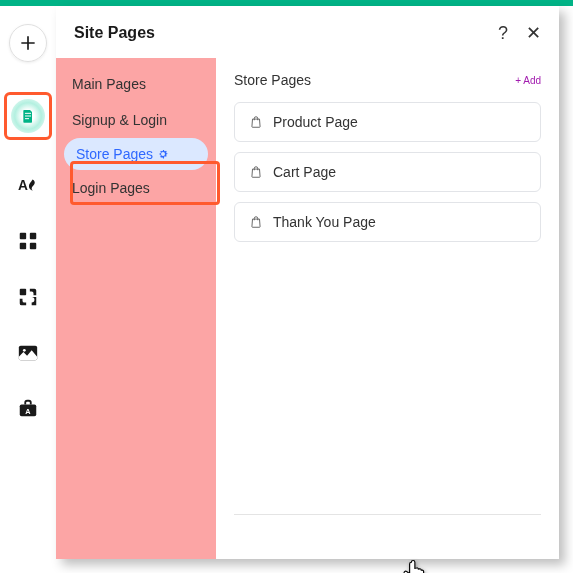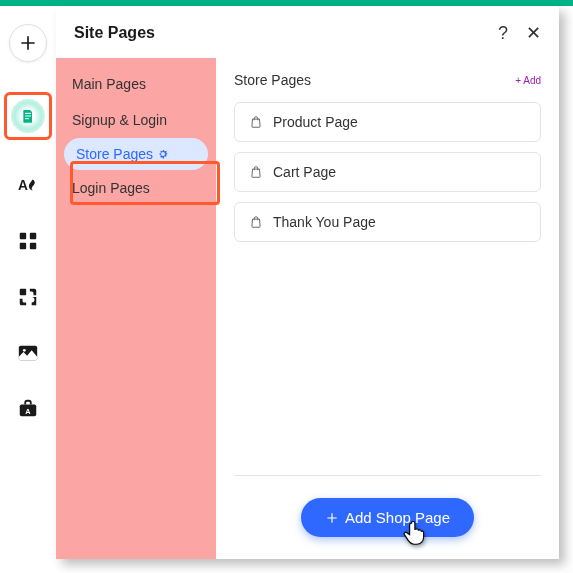--- a/index.html
+++ b/index.html
@@ -149,26 +149,20 @@
           <div class="page-item">
             <svg viewBox="0 0 24 24">
                 <path d="M6 7h12l1 13a1 1 0 0 1-1 1H6a1 1 0 0 1-1-1z" fill="none" stroke="#555" stroke-width="1.5"></path>
                 <path d="M9 9V6a3 3 0 0 1 6 0v3" fill="none" stroke="#555" stroke-width="1.5"></path>
               </svg>
             <span>Thank You Page</span>
           </div>
         </div>
 
         <div class="footer">
-          <button class="add-shop-btn">
-            <svg width="14" height="14" viewBox="0 0 24 24">
-                <path d="M11 4h2v7h7v2h-7v7h-2v-7H4v-2h7z" fill="#fff"></path>
-              </svg>
-            <span>Add Shop Page</span>
-          </button>
           <div class="cursor-hand">
             <svg viewBox="0 0 32 32">
                 <path d="M13 6a2 2 0 0 1 4 0v7l2-.5a1.5 1.5 0 0 1 2 1.4l1.5-.3a1.5 1.5 0 0 1 1.8 1.5l1.2-.1a1.5 1.5 0 0 1 1.5 1.6V22c0 4-3 8-8 8h-3c-3 0-5-2-7-5l-4-6a1.8 1.8 0 0 1 2.6-2.4L11 19V8a2 2 0 0 1 2-2z" fill="#fff" stroke="#000" stroke-width="1.3"></path>
               </svg>
           </div>
         </div>
       </div>
 
     </div>
   </div>

